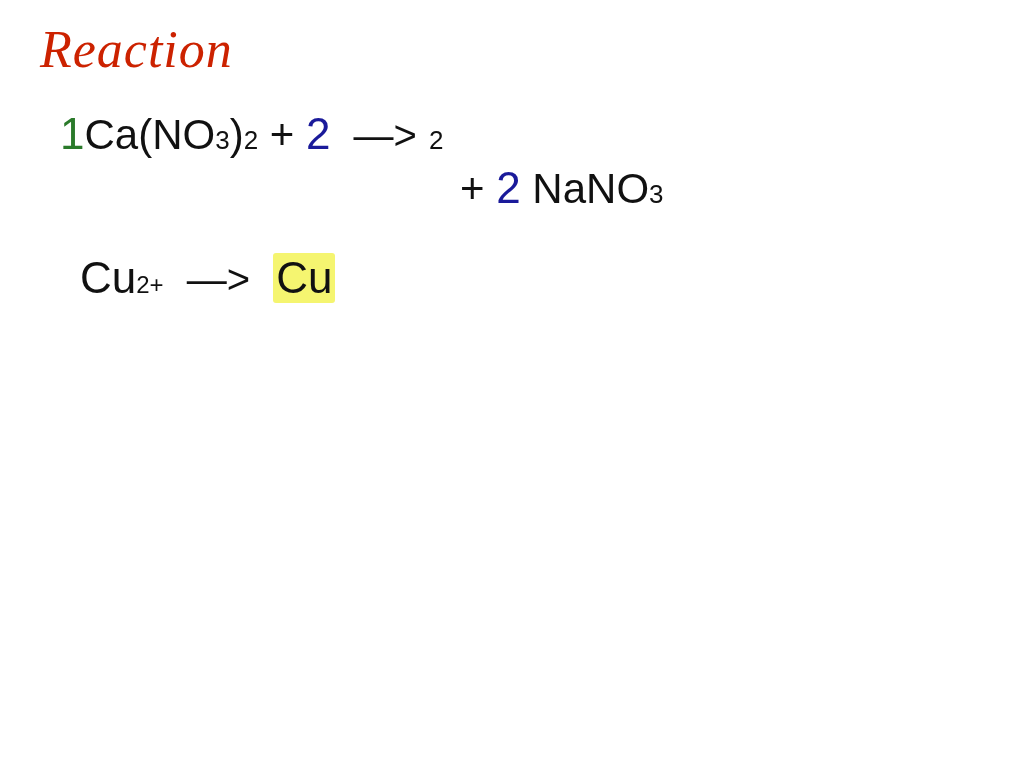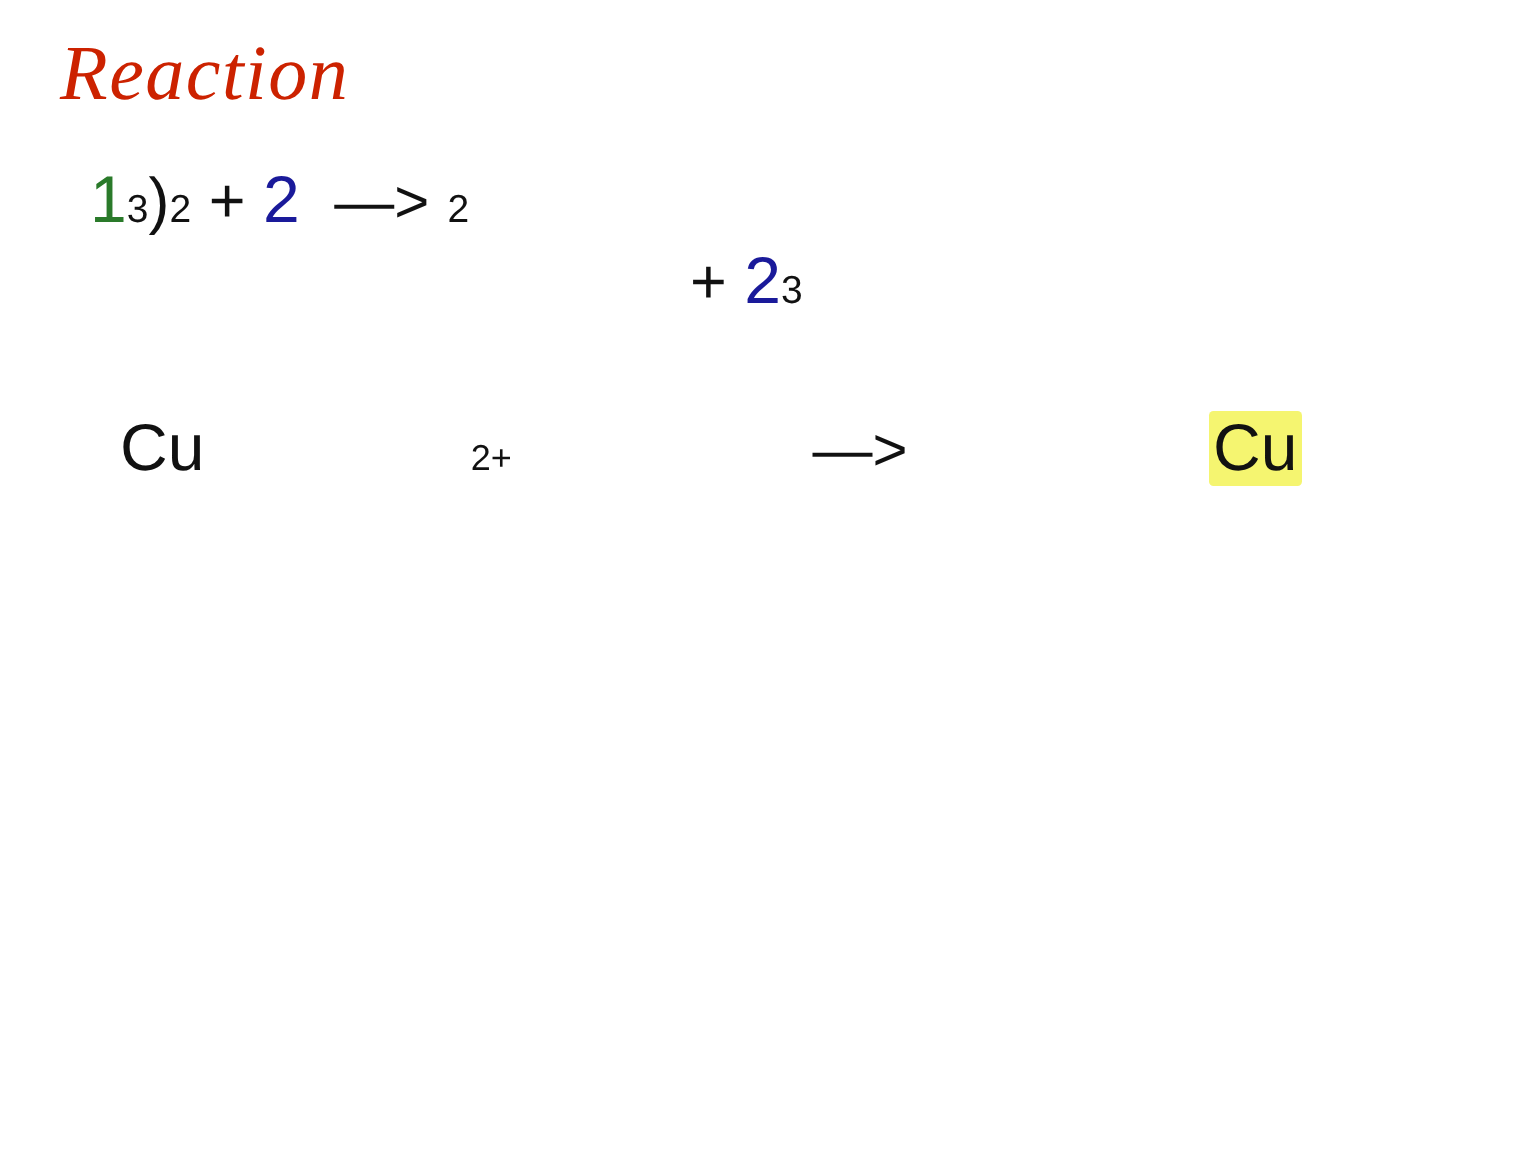--- a/index.html
+++ b/index.html
@@ -75,28 +75,27 @@
       color: #111;
     }
 
     .subscript {
       font-size: 26px;
       vertical-align: sub;
       line-height: 0;
     }
 
     .equation2 {
-      margin-top: 61px;
+      margin-top: 40px;
       margin-left: 40px;
       font-family: 'Segoe UI', Arial, sans-serif;
       font-size: 44px;
       color: #111;
       display: flex;
       align-items: baseline;
-      justify-content: space-between;
     }
 
     .highlight {
       background: #f5f570;
       padding: 0 3px;
       border-radius: 3px;
     }
 
     .sup-charge {
       font-size: 24px;
@@ -108,32 +107,34 @@
 <body>
 
 <div class="page">
 
   <div class="title">Reaction</div>
 
   <div class="equation-section">
 
     <div class="equation-line1">
       <span class="coeff-green">1</span>
+      <span>Ca(NO</span>
         <span class="subscript">3</span>
         <span>)</span>
         <span class="subscript">2</span>
       <span>&nbsp;+&nbsp;</span>
       <span class="coeff-blue">2</span>
       <span class="arrow">&nbsp;—&gt;</span>
         <span class="subscript">2</span>
     </div>
 
     <div class="equation-line2">
       <span>+&nbsp;</span>
       <span class="coeff-blue">2</span>
+      <span>&nbsp;NaNO</span>
         <span class="subscript">3</span>
     </div>
   </div>
 
   <div class="equation2">
     <span>Cu</span>
       <span class="sup-charge">2+</span>
     <span class="arrow">&nbsp;—&gt;&nbsp;</span>
     <span class="highlight">Cu</span>
   </div>

